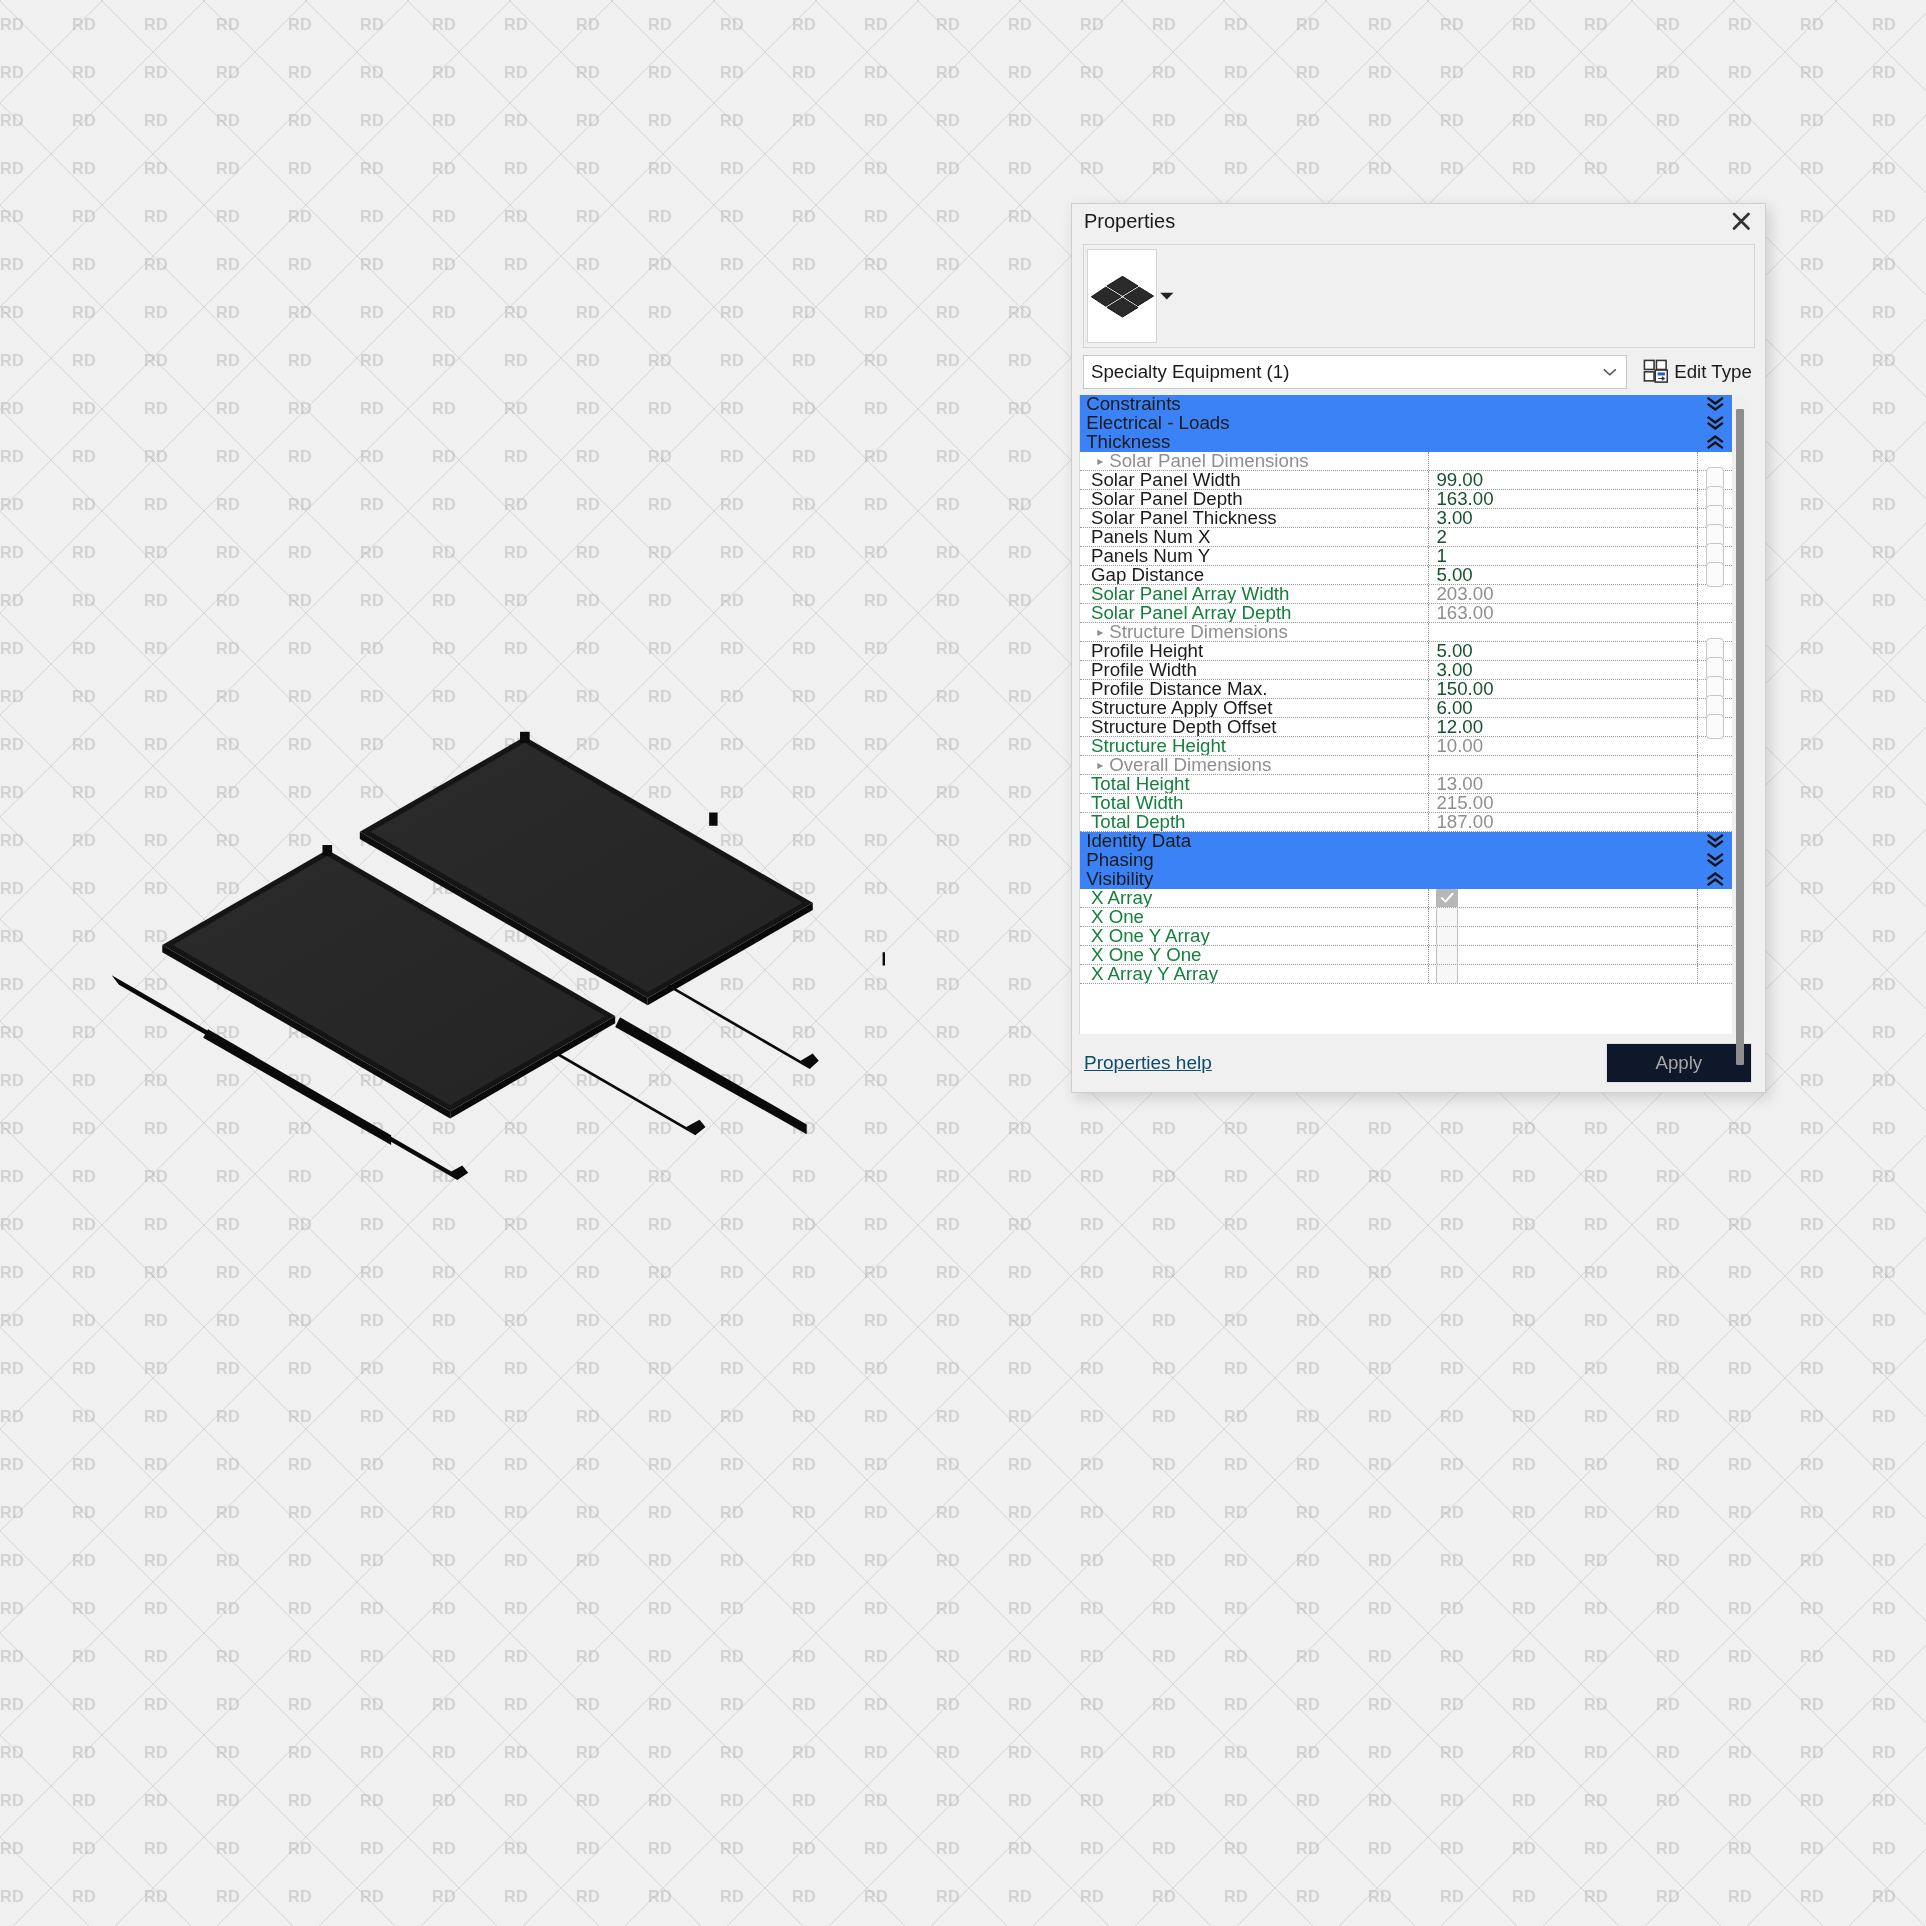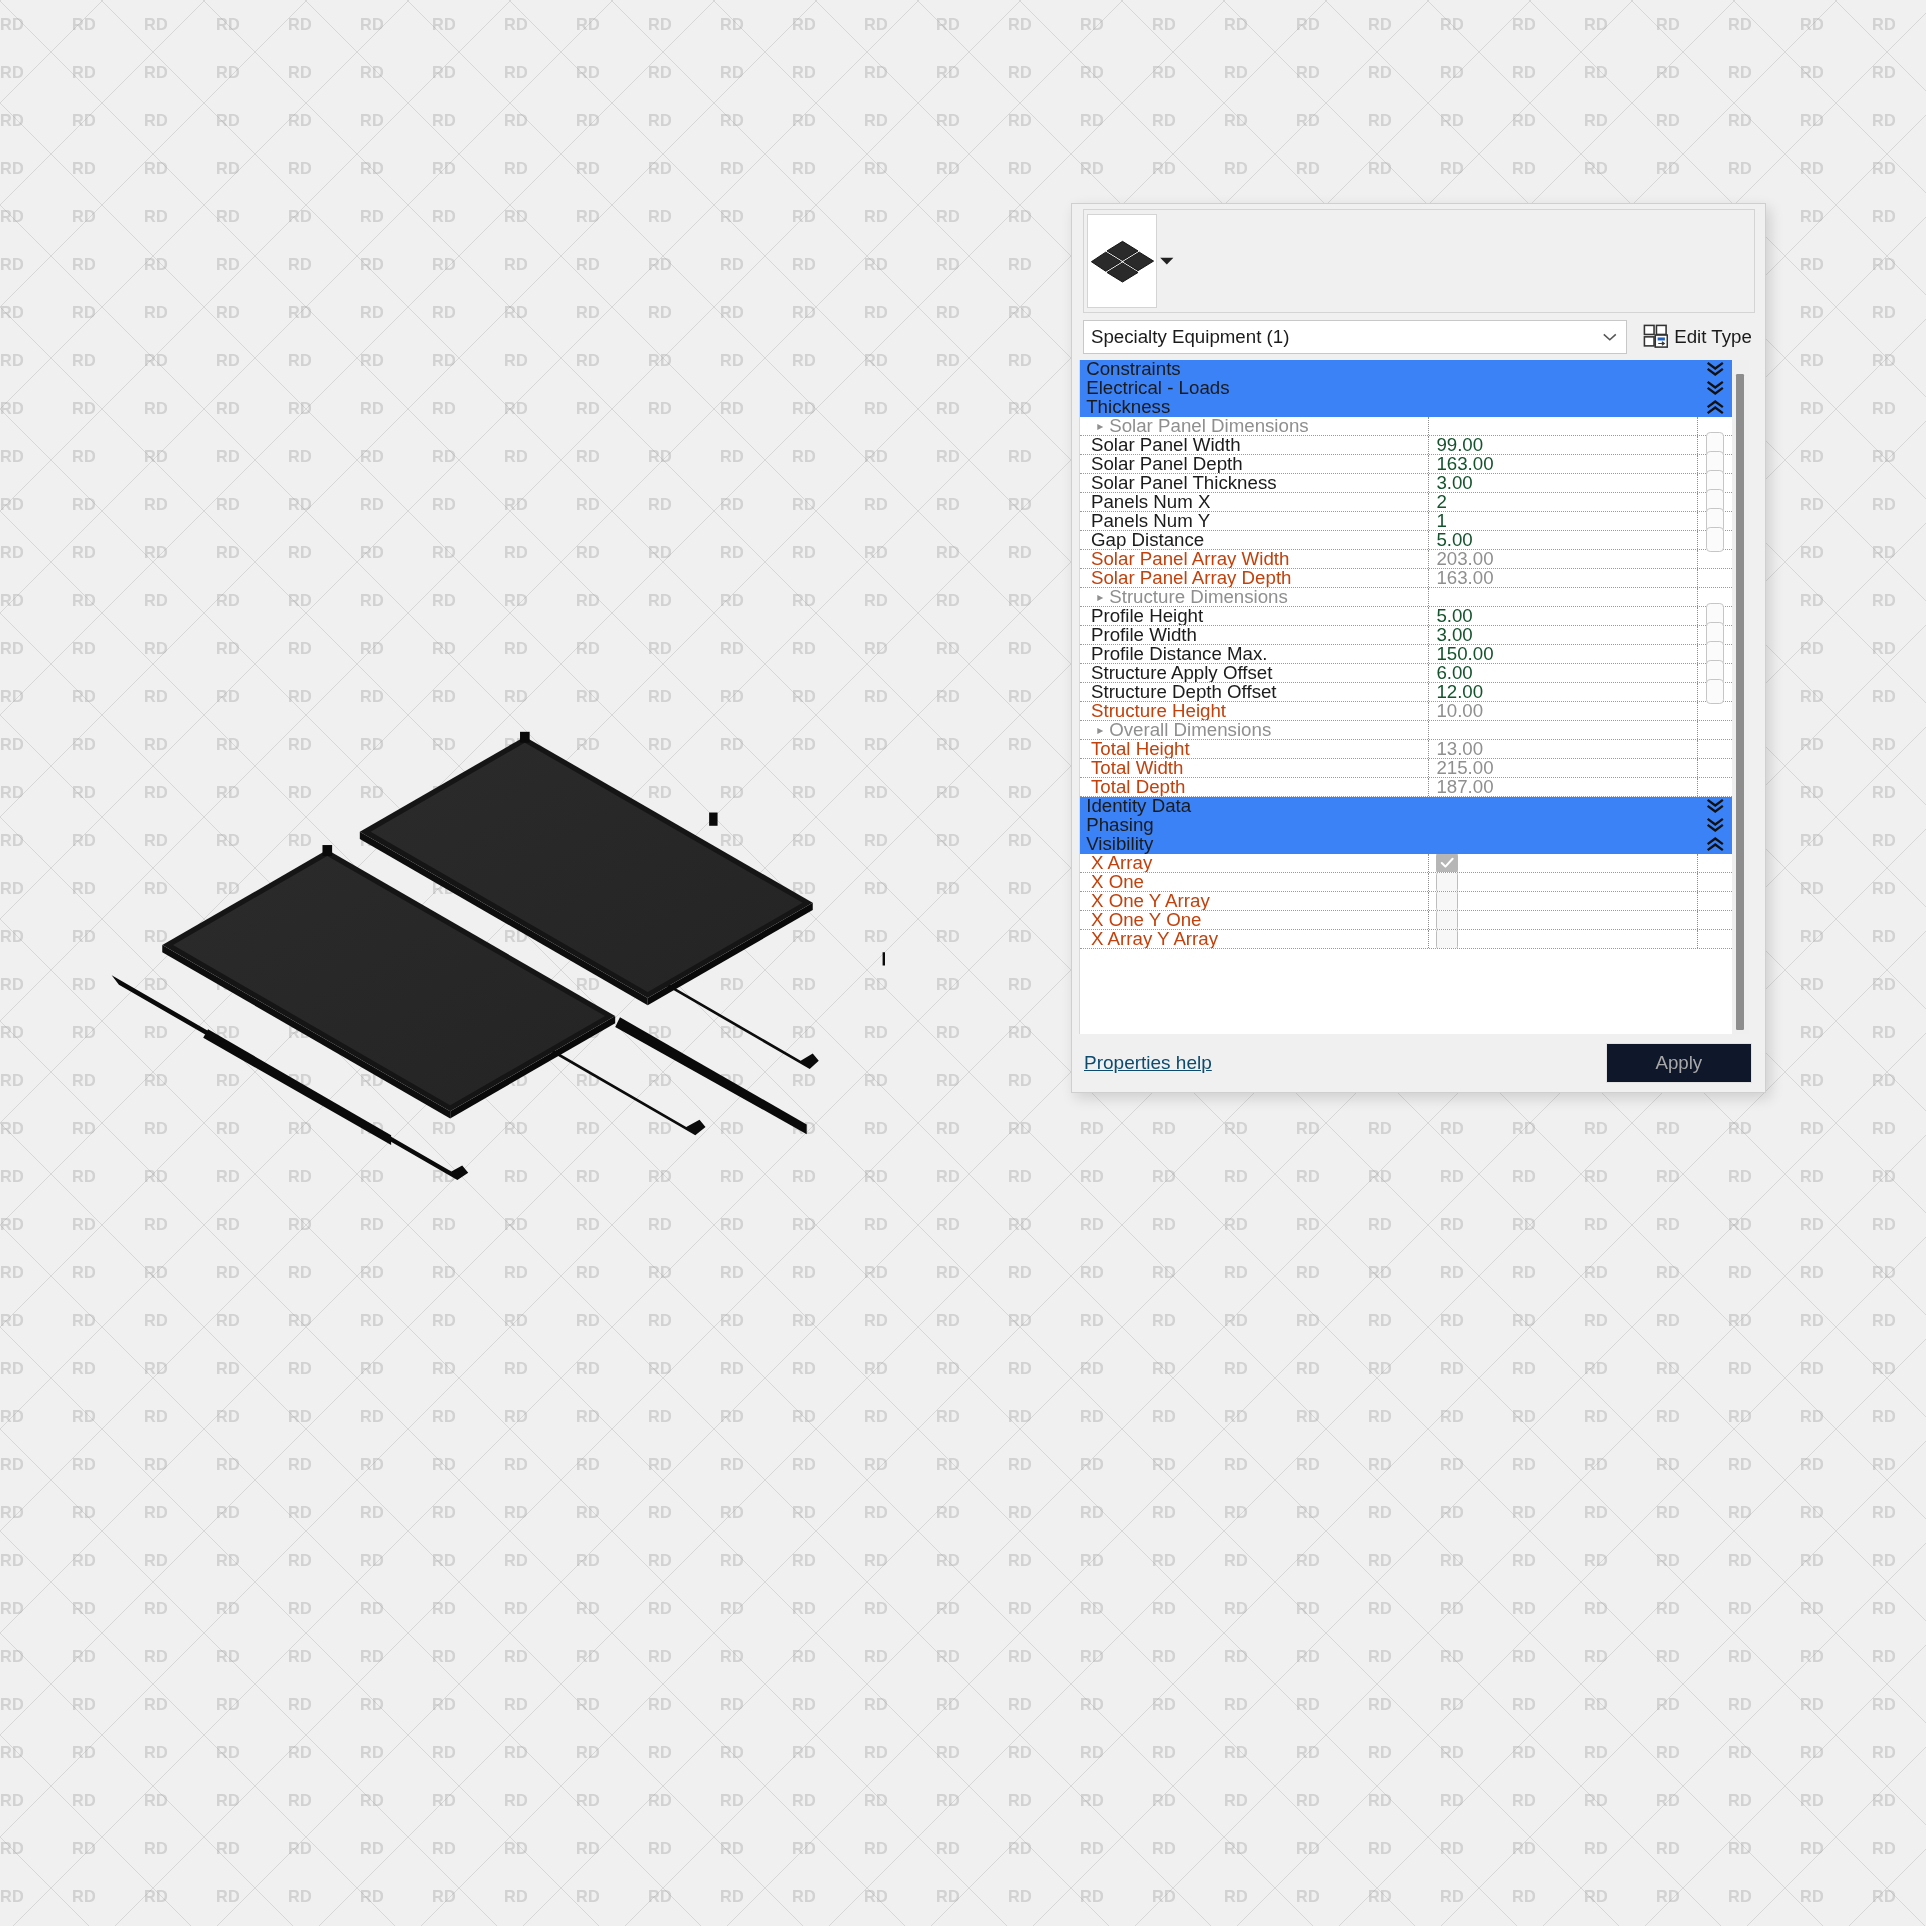--- a/index.html
+++ b/index.html
@@ -204,21 +204,21 @@
     font-size: 18.7px;
     color: #1b1b1b;
     padding-left: 10.8px;
     box-sizing: border-box;
     border-right: 0.6px dotted #8e8e8e;
     height: 100%;
     display: flex; align-items: center;
     overflow: hidden;
     white-space: nowrap;
   }
-  .pname.ro { color: #c2410c; }
+  .pname.ro { color: #15803d; }
   .pname.subcat { color: #8f8f8f; padding-left: 17px; border-right: 0.6px dotted #8e8e8e; }
   .subcat-arrow {
     margin-right: 6px;
     color: #8f8f8f;
     font-size: 12px;
     line-height: 1;
   }
   .pval {
     flex: 1;
     font-size: 18.7px;
@@ -1443,20 +1443,28 @@
         <rect x="714" y="66" width="16" height="18" fill="#0a0a0a"></rect>
         <rect x="386" y="254" width="16" height="18" fill="#0a0a0a"></rect>
         <rect x="1028" y="200" width="14" height="22" fill="#0a0a0a"></rect>
         <rect x="1316" y="432" width="12" height="22" fill="#0a0a0a"></rect>
       </g>
     </svg>
   </div>
 
   <div id="properties-panel">
 
+    <div class="panel-titlebar">
+      <div class="panel-title">Properties</div>
+      <div class="close-icon">
+        <svg width="20.5" height="20.5" viewBox="0 0 34 34">
+          <path d="M5 5 L29 29 M29 5 L5 29" stroke="#333" stroke-width="4.5" stroke-linecap="round"></path>
+        </svg>
+      </div>
+    </div>
 
     <div class="type-preview">
       <div class="thumb">
         <svg width="63" height="55" viewBox="0 0 104 92">
           <g fill="#2a2a2a" stroke="#111" stroke-width="1.6">
             <polygon points="52,14 78,30 52,46 26,30"></polygon>
             <polygon points="80,32 104,47 78,63 54,48"></polygon>
             <polygon points="24,32 50,48 24,64 0,48"></polygon>
             <polygon points="52,50 78,66 52,82 26,66"></polygon>
           </g>

